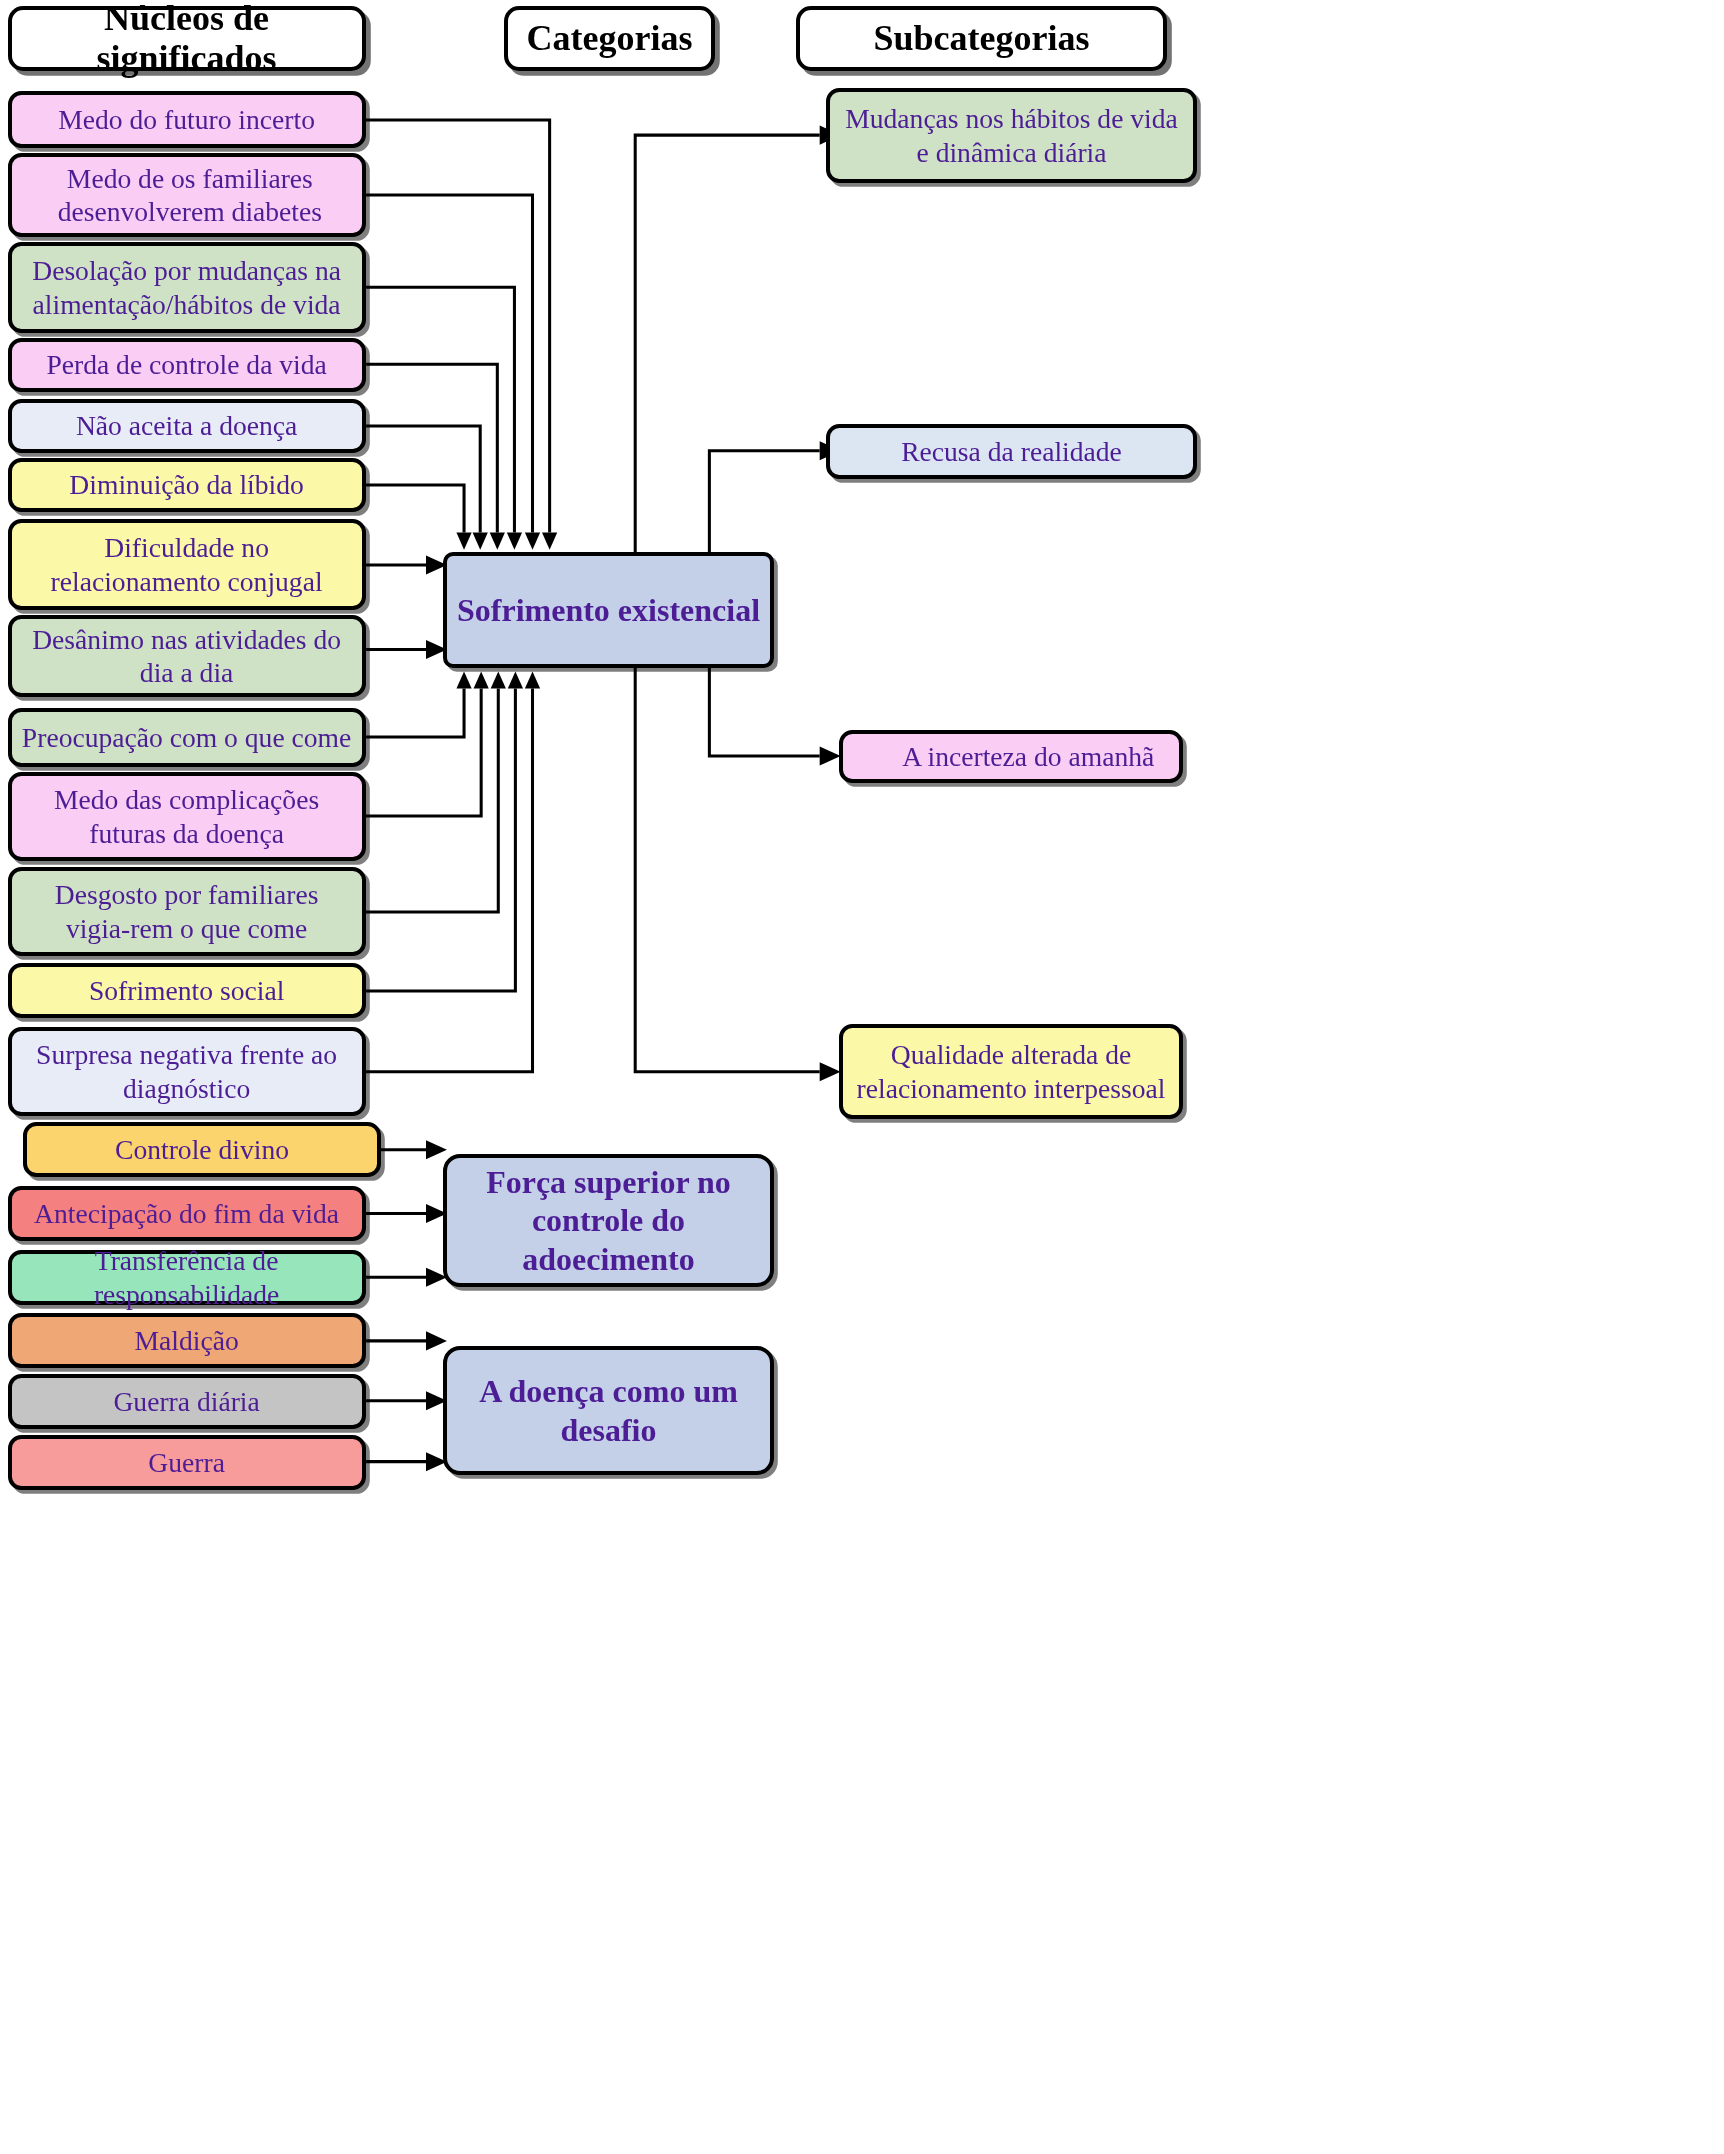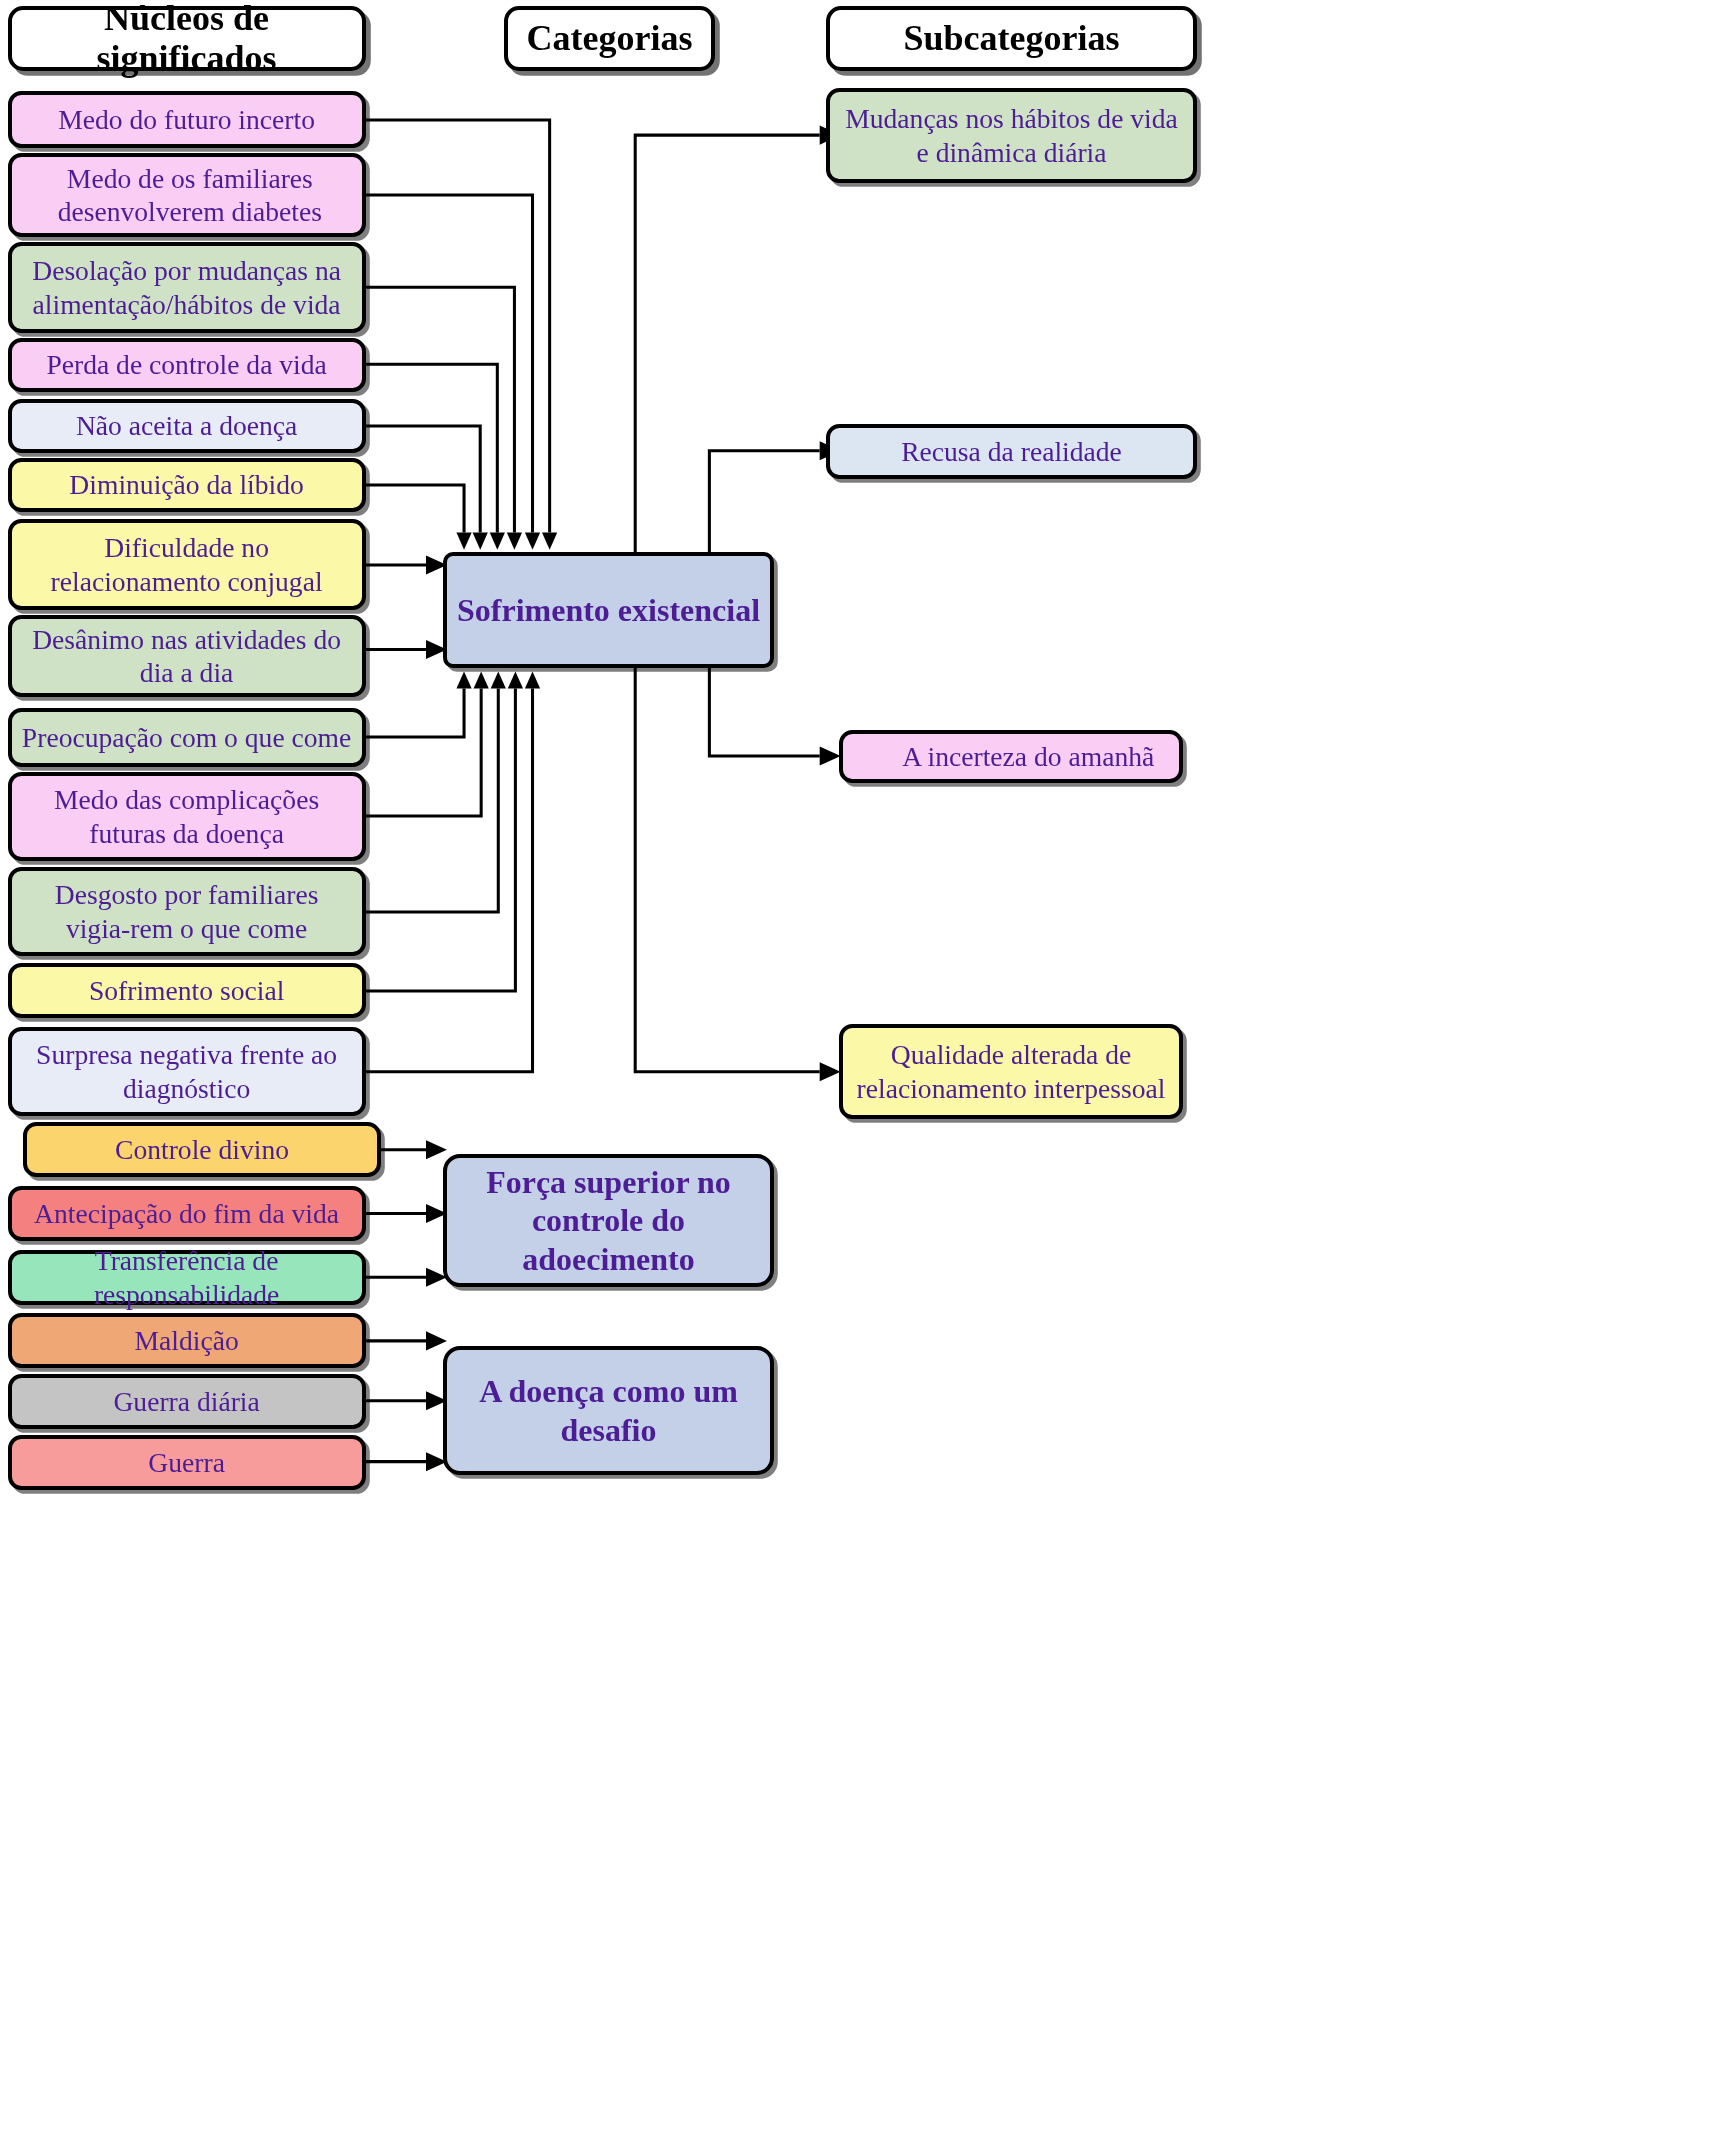--- a/index.html
+++ b/index.html
@@ -34,21 +34,21 @@
 <body>
 
 <div id="stage">
 
   <div class="hdr" style="left:7.6px;top:5.7px;width:358px;height:65px;">
     <span class="t">Núcleos de significados</span>
   </div>
   <div class="hdr" style="left:504px;top:5.7px;width:211px;height:65px;">
     <span class="t">Categorias</span>
   </div>
-  <div class="hdr" style="left:826px;top:5.7px;width:371px;height:65px;">
+  <div class="hdr" style="left:796px;top:5.7px;width:371px;height:65px;">
     <span class="t">Subcategorias</span>
   </div>
 
   <svg class="wires" viewBox="0 0 1813 2265">
 
     <path d="M385,126 H578 V560"></path>
     <polygon points="570,560 586,560 578,578"></polygon>
 
     <path d="M385,205 H560 V560"></path>
     <polygon points="552,560 568,560 560,578"></polygon>

